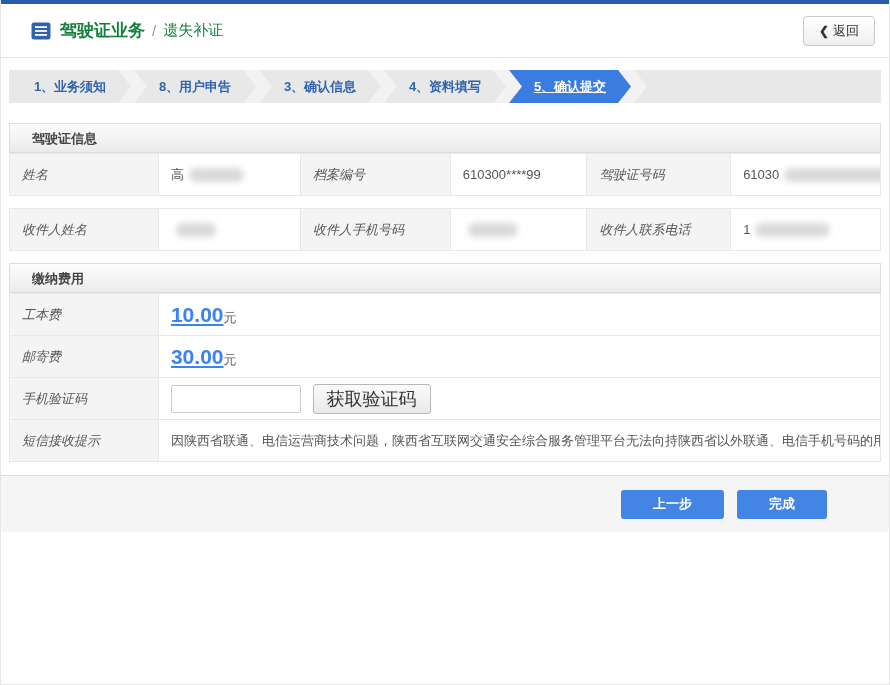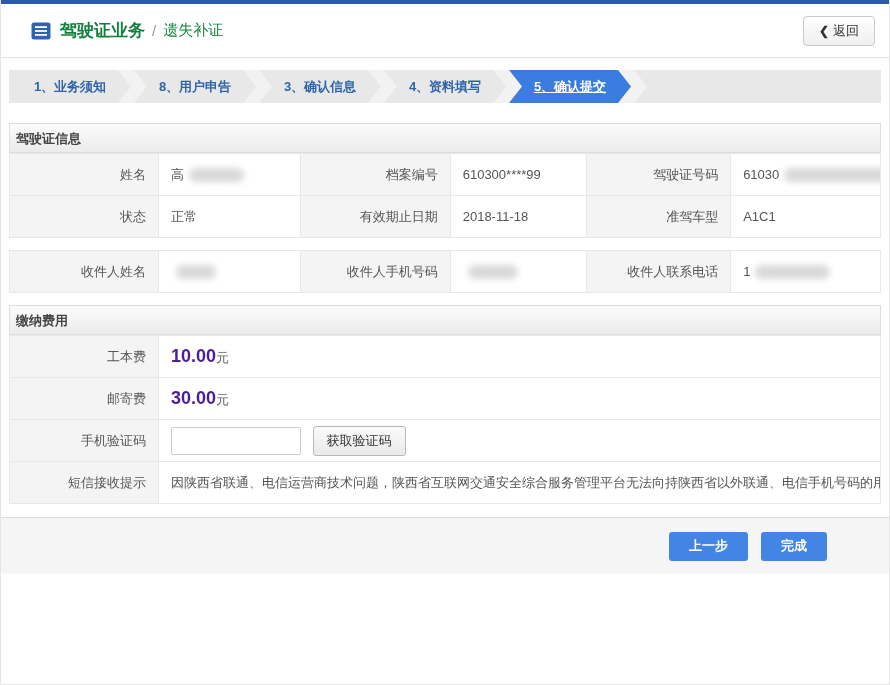--- a/index.html
+++ b/index.html
@@ -30,45 +30,45 @@
     background:#e8e8e8; color:#2f64ad; font-weight:bold; font-size:13px;
     clip-path:polygon(0 0, calc(100% - 13px) 0, 100% 50%, calc(100% - 13px) 100%, 0 100%, 13px 50%); }
   .step.first { clip-path:polygon(0 0, calc(100% - 13px) 0, 100% 50%, calc(100% - 13px) 100%, 0 100%); }
   .step.active { background:#3b7ce0; color:#fff;text-decoration:underline; }
   .step-filler { flex:1; background:#e8e8e8; clip-path:polygon(0 0, 100% 0, 100% 100%, 0 100%, 13px 50%); }
 
   
   .content { padding:0 8px; }
   .section { margin-top:20px; }
   .section + .section { margin-top:12px; }
-  .sec-head { height:30px; line-height:29px; padding-left:6px; font-weight:bold; color:#444;
+  .sec-head { height:30px; line-height:29px; padding-left:22px; font-weight:bold; color:#444;
     background:linear-gradient(#fcfcfc,#ebebeb); border:1px solid #ddd; }
   table.grid { width:100%; border-collapse:collapse; table-layout:fixed; }
   table.grid td { border:1px solid #e8e8e8; height:42px; padding:0 12px; font-size:13px; color:#555; overflow:hidden; white-space:nowrap; }
-  td.lbl { background:#f4f4f4; text-align:right; color:#4a4a4a; }
+  td.lbl { background:#f4f4f4; color:#4a4a4a;font-style:italic; }
   td.val { background:#fff; text-align:left; }
   .smudge { display:inline-block; vertical-align:middle; height:14px; border-radius:7px; background:#d9d9d9;
     filter:blur(3px); margin-left:5px; }
   .w40{width:40px}.w50{width:50px}.w55{width:55px}.w75{width:75px}.w120{width:120px}.w150{width:150px}
 
   
   td.fee-row { height:45px; }
-  .amount { color:#4c1d95; font-weight:bold; font-size:18px; }
+  .amount { color:#3b82f6; font-weight:bold; font-size:21px;text-decoration:underline; }
   .unit { color:#666; font-size:13px; }
   .code-input { width:130px; height:28px; border:1px solid #ccc; border-radius:2px; padding:0 6px; font-size:13px; vertical-align:middle; }
   .code-btn { margin-left:8px; height:30px; padding:0 13px; vertical-align:middle;
     background:linear-gradient(#fbfbfb,#e9e9e9); border:1px solid #b9b9b9; border-radius:3px;
-    font-size:13px; color:#333; cursor:pointer; font-family:inherit; }
+    font-size:18px; color:#333; cursor:pointer; font-family:inherit; }
   td.notice-cell { white-space:normal; padding:8px 14px; line-height:30px; color:#b87668; font-size:13px; height:72px; }
 
   
   .footer { margin-top:13px; height:57px; background:#f5f5f5; border-top:1px solid #dcdcdc;
     border-radius:0 0 4px 4px; display:flex; align-items:center; justify-content:flex-end;
     gap:13px; padding-right:62px; }
-  .btn-primary { min-width:53px; height:29px; padding:0 20px; background:#4285e4; border:none; border-radius:3px;
+  .btn-primary { min-width:53px; height:29px; padding:0 32px; background:#4285e4; border:none; border-radius:3px;
     color:#fff; font-size:13px; font-weight:bold; cursor:pointer; font-family:inherit; }
 </style>
 </head>
 <body>
 
 <div class="page">
   <div class="topbar"></div>
 
   <div class="hdr">
     <svg class="list-ic" viewBox="0 0 20 20">
@@ -109,28 +109,20 @@
             <col>
           </colgroup>
         <tbody>
             <tr>
           <td class="lbl">姓名</td>
           <td class="val"><span>高</span><span class="smudge w55"></span></td>
           <td class="lbl">档案编号</td>
           <td class="val">610300****99</td>
           <td class="lbl">驾驶证号码</td>
           <td class="val"><span>61030</span><span class="smudge w120"></span></td>
-        </tr>
-        <tr>
-          <td class="lbl">状态</td>
-          <td class="val">正常</td>
-          <td class="lbl">有效期止日期</td>
-          <td class="val">2018-11-18</td>
-          <td class="lbl">准驾车型</td>
-          <td class="val">A1C1</td>
         </tr>
       </tbody>
         </table>
     </div>
 
     <div class="section">
       <table class="grid">
         <colgroup>
             <col style="width:17.1%">
             <col style="width:16.3%">

